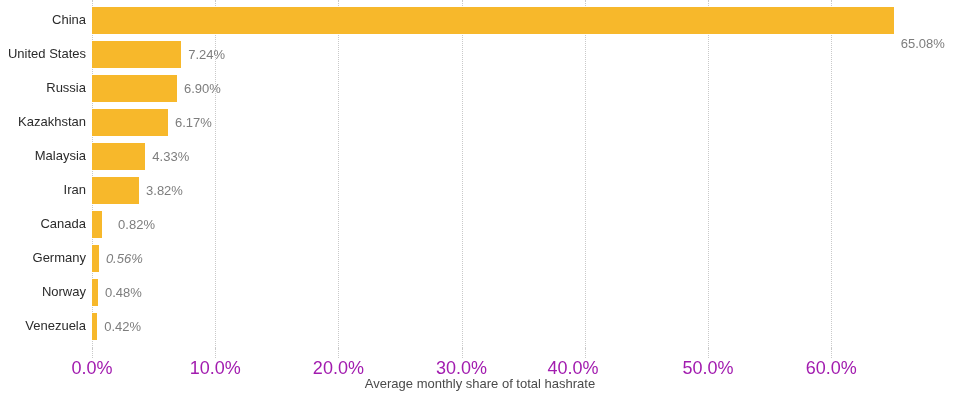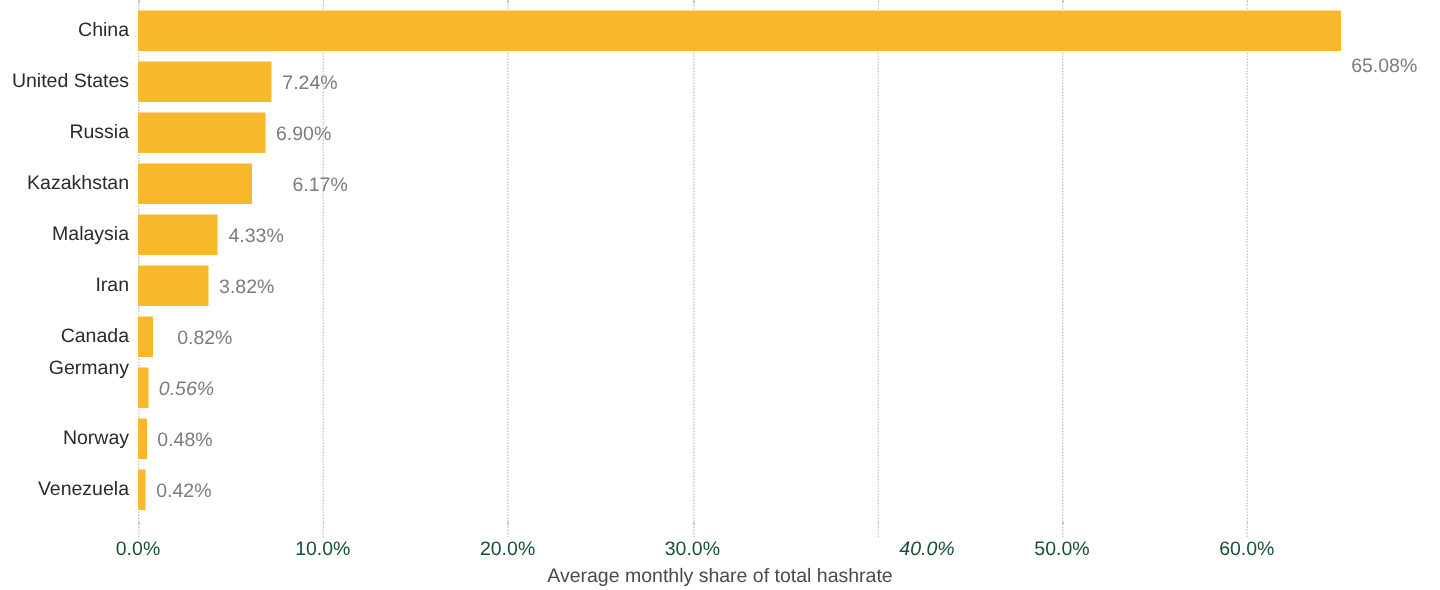--- a/index.html
+++ b/index.html
@@ -81,22 +81,22 @@
     font-size: 13px;
     color: #2b2b2b;
     white-space: nowrap;
     text-align: right;
   }
 
   
   .x-tick-label {
     position: absolute;
     top: 358px;
-    font-size: 13px;
-    color: #14532d;
+    font-size: 18px;
+    color: #a21caf;
     white-space: nowrap;
     transform: translateX(-50%);
     text-align: right;
   }
 
   #x-axis-title {
     position: absolute;
     top: 376px;
     left: 0px;
     width: 960px;
@@ -132,21 +132,21 @@
       <div class="bar-row" style="top: 37px; width: 868px;">
         <div class="bar" style="width: 89.1968px; background: rgb(247, 184, 43);"></div>
         <div class="bar-value" style="left: 89.1968px;">7.24%</div>
       </div>
       <div class="bar-row" style="top: 71px; width: 868px;">
         <div class="bar" style="width: 85.008px; background: rgb(247, 184, 43);"></div>
         <div class="bar-value" style="left: 85.008px;">6.90%</div>
       </div>
       <div class="bar-row" style="top: 105px; width: 868px;">
         <div class="bar" style="width: 76.0144px; background: rgb(247, 184, 43);"></div>
-        <div class="bar-value" style="left: 76.0144px; margin-left: 20px;">6.17%</div>
+        <div class="bar-value" style="left: 76.0144px;">6.17%</div>
       </div>
       <div class="bar-row" style="top: 139px; width: 868px;">
         <div class="bar" style="width: 53.3456px; background: rgb(247, 184, 43);"></div>
         <div class="bar-value" style="left: 53.3456px;">4.33%</div>
       </div>
       <div class="bar-row" style="top: 173px; width: 868px;">
         <div class="bar" style="width: 47.0624px; background: rgb(247, 184, 43);"></div>
         <div class="bar-value" style="left: 47.0624px;">3.82%</div>
       </div>
       <div class="bar-row" style="top: 207px; width: 868px;">
@@ -166,26 +166,26 @@
         <div class="bar-value" style="left: 5.1744px;">0.42%</div>
       </div>
     </div>
 
   <div id="x-axis-title">Average monthly share of total hashrate</div>
 
 <div class="x-tick-label" style="left: 92px;">0.0%</div>
     <div class="x-tick-label" style="left: 215.2px;">10.0%</div>
     <div class="x-tick-label" style="left: 338.4px;">20.0%</div>
     <div class="x-tick-label" style="left: 461.6px;">30.0%</div>
-    <div class="x-tick-label" style="left: 618px; font-style: italic;">40.0%</div>
+    <div class="x-tick-label" style="left: 573px;">40.0%</div>
     <div class="x-tick-label" style="left: 708px;">50.0%</div>
     <div class="x-tick-label" style="left: 831.2px;">60.0%</div>
     <div class="cat-label" style="top: 3px;">China</div>
     <div class="cat-label" style="top: 37px;">United States</div>
     <div class="cat-label" style="top: 71px;">Russia</div>
     <div class="cat-label" style="top: 105px;">Kazakhstan</div>
     <div class="cat-label" style="top: 139px;">Malaysia</div>
     <div class="cat-label" style="top: 173px;">Iran</div>
     <div class="cat-label" style="top: 207px;">Canada</div>
-    <div class="cat-label" style="top: 228px;">Germany</div>
+    <div class="cat-label" style="top: 241px;">Germany</div>
     <div class="cat-label" style="top: 275px;">Norway</div>
     <div class="cat-label" style="top: 309px;">Venezuela</div>
   </div>
 
 </body></html>

